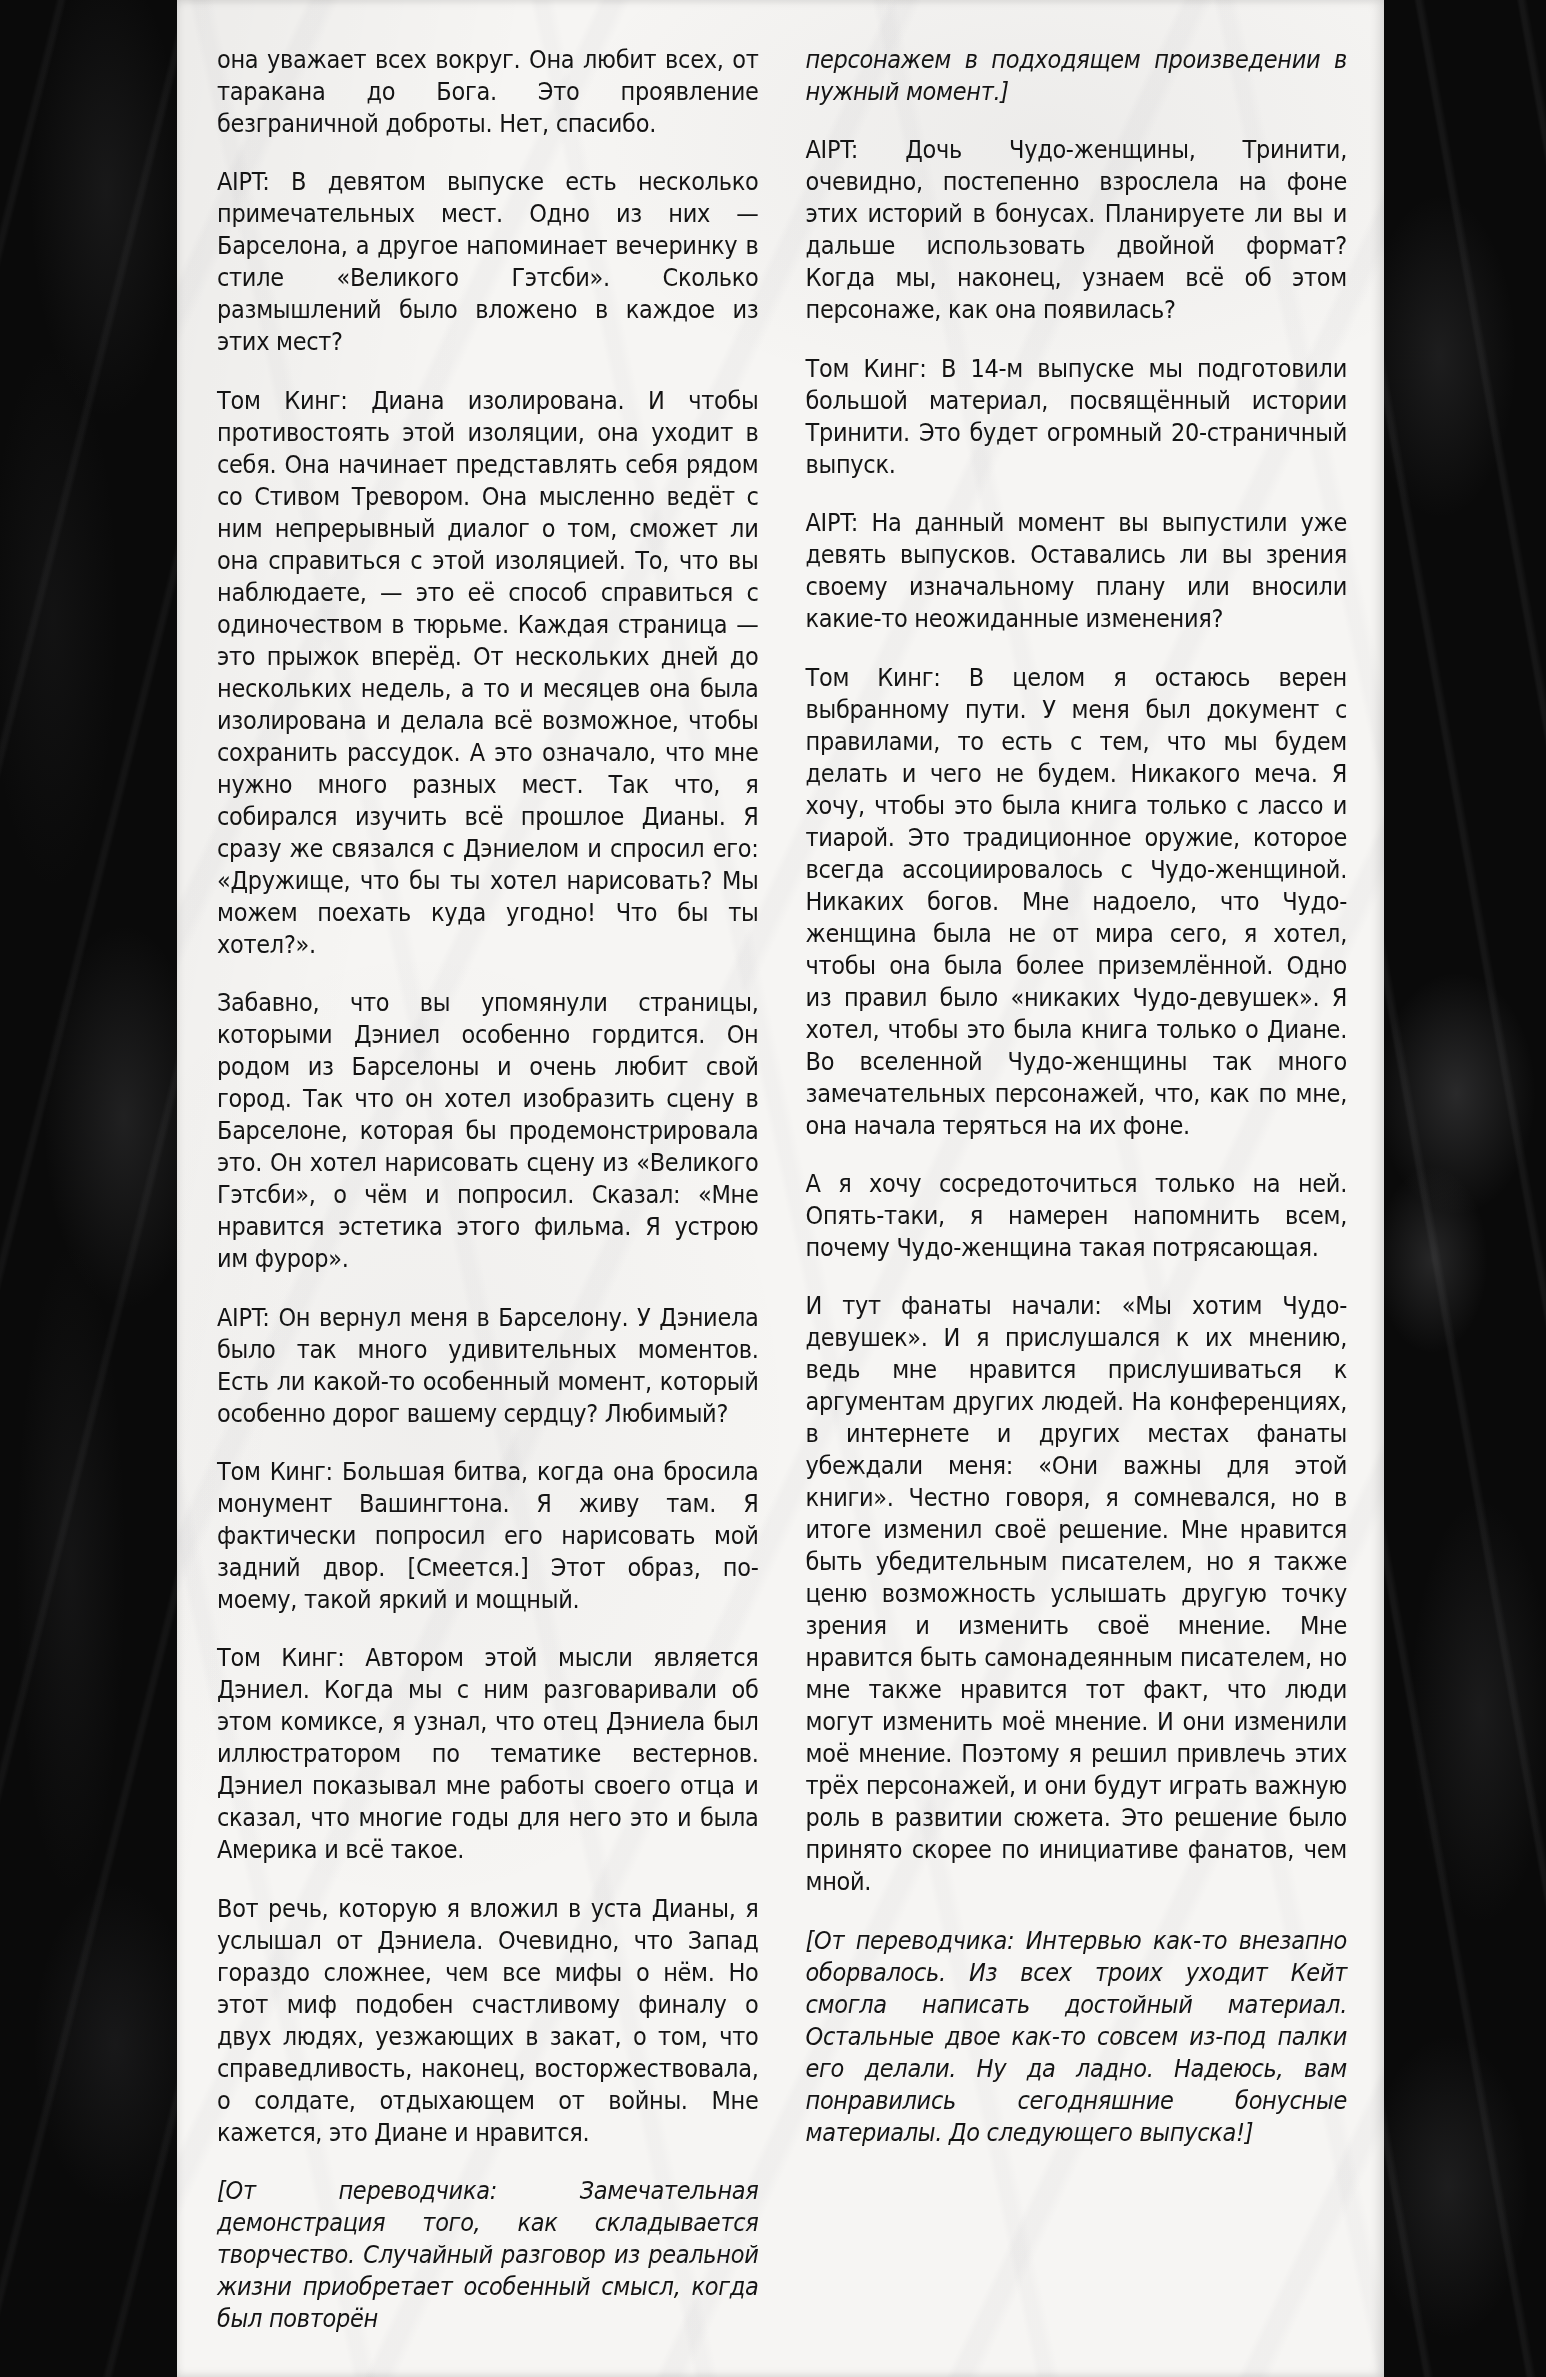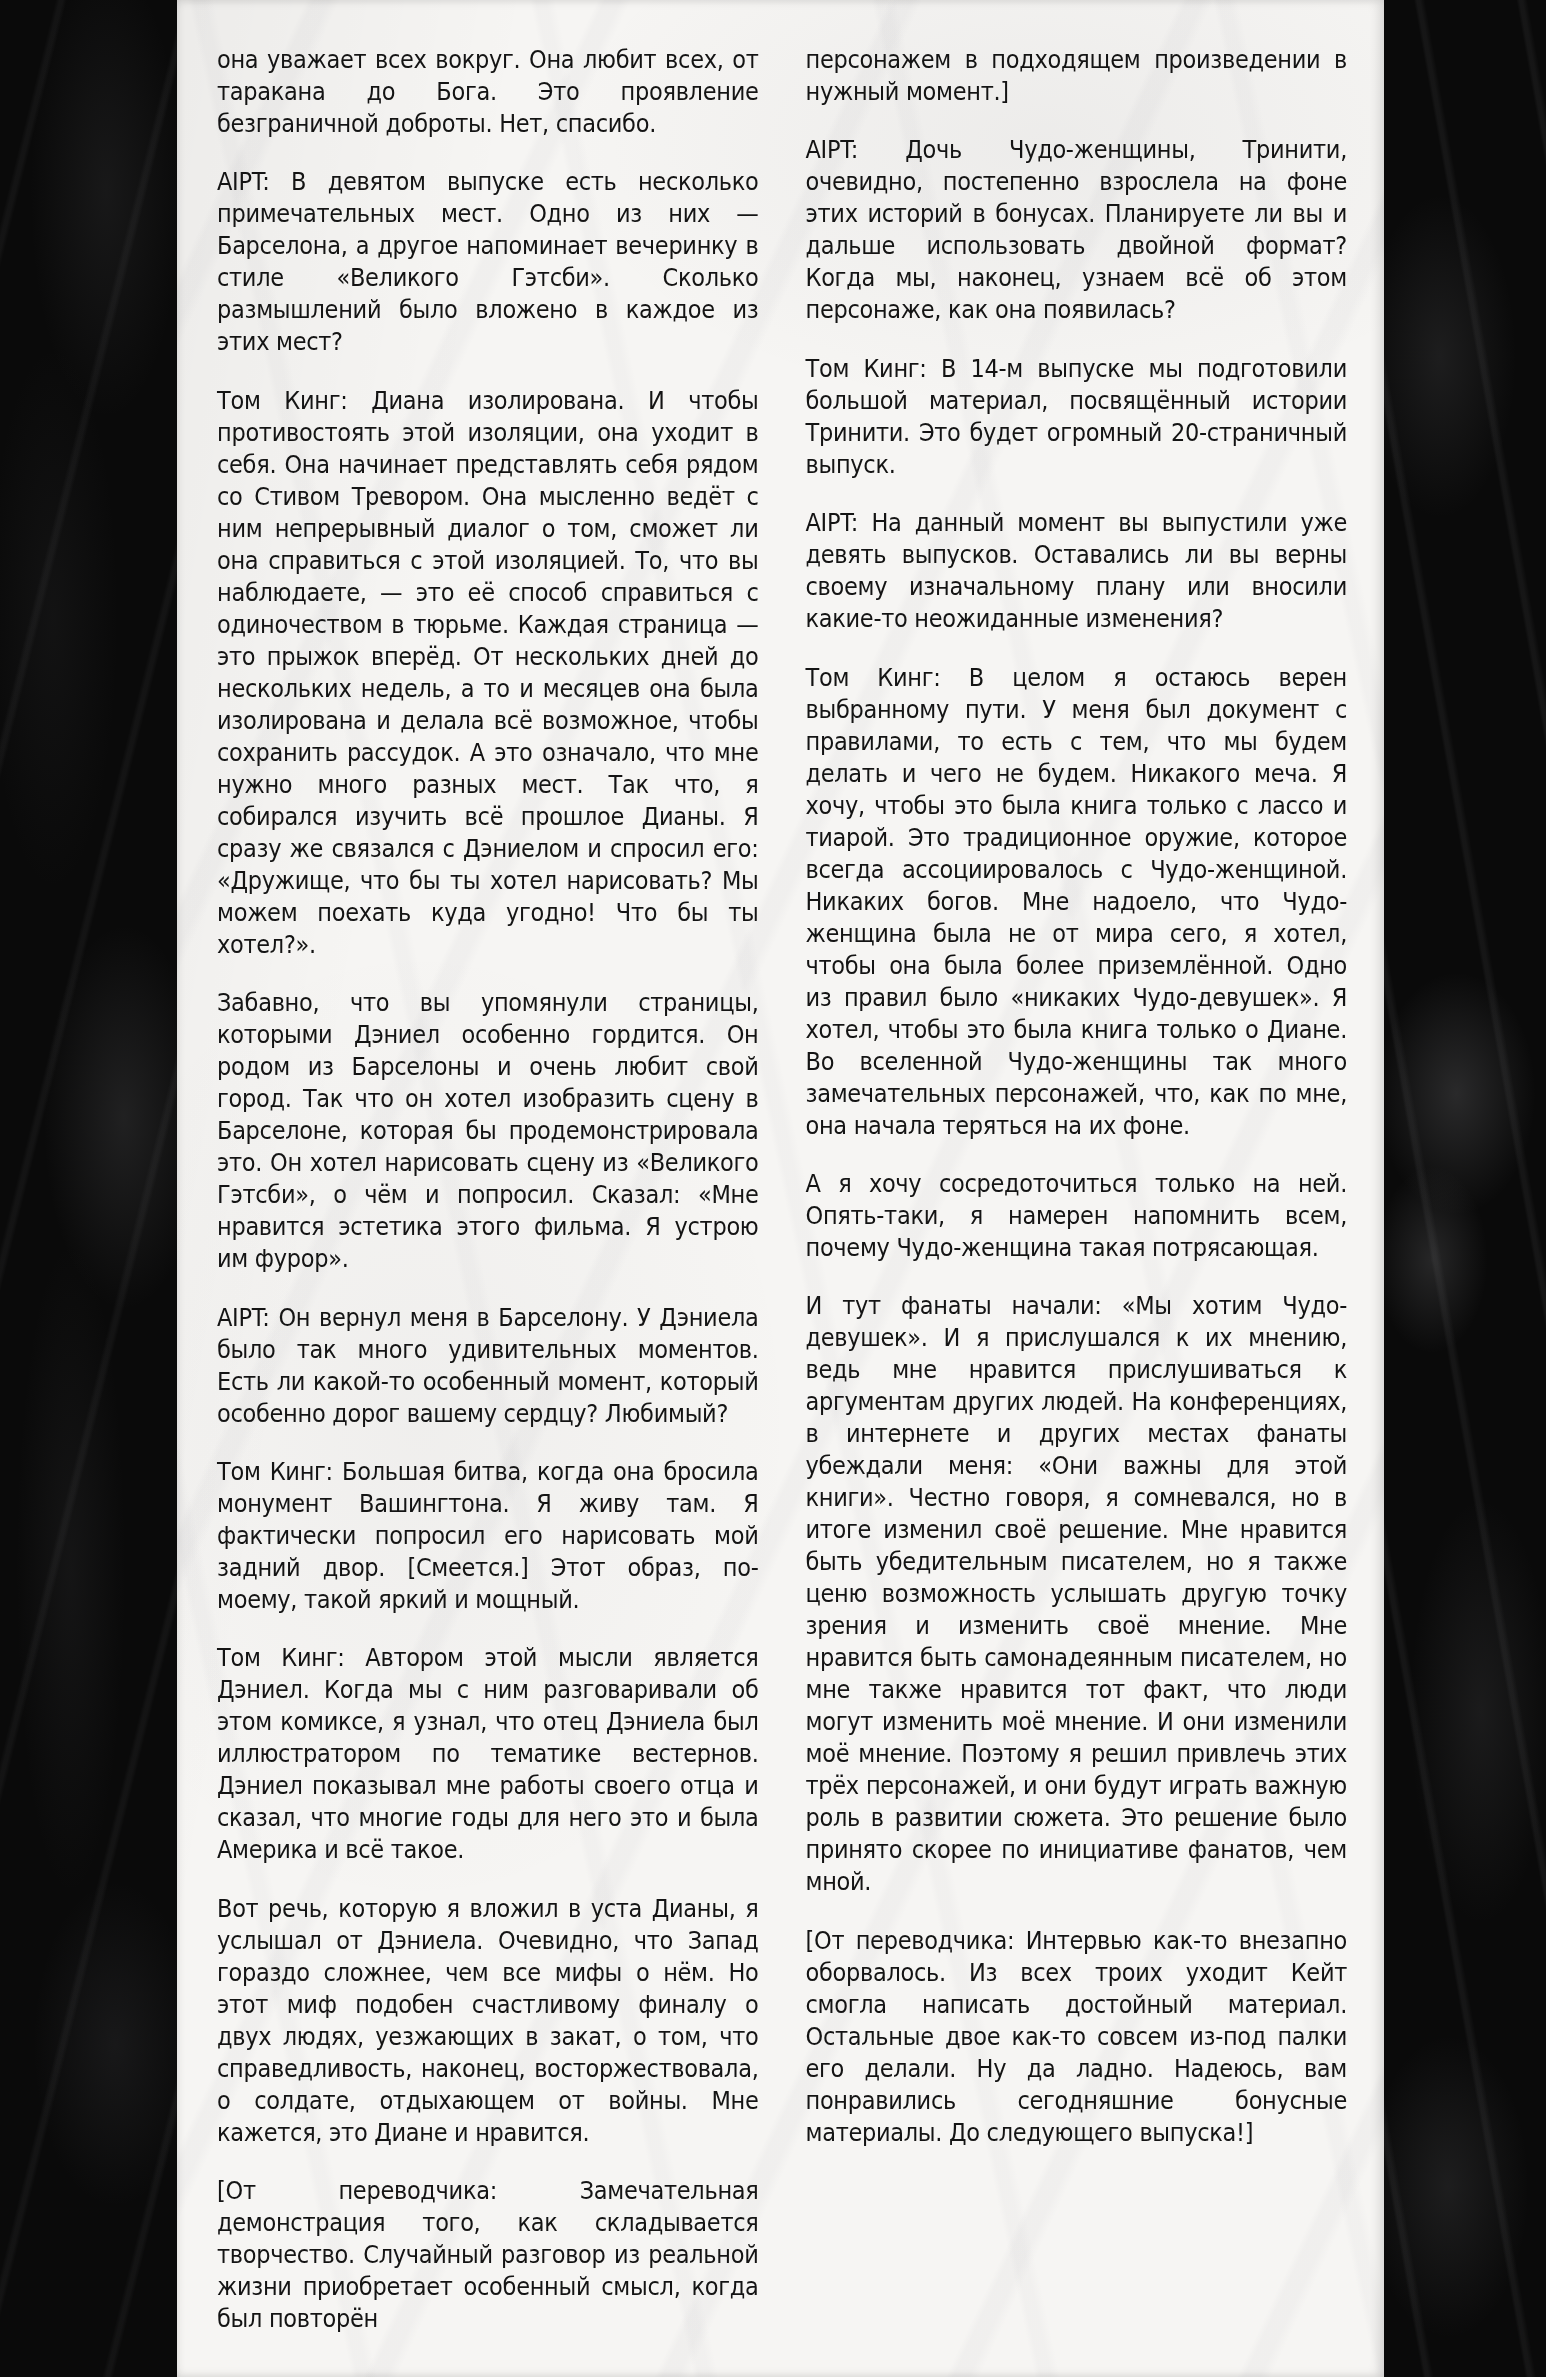--- a/index.html
+++ b/index.html
@@ -56,21 +56,21 @@
   .col p{
     margin:0 0 26.4px 0;
     font-size:25px;
     line-height:32px;
     font-stretch:condensed;
     letter-spacing:-0.3px;
     color:#141414;
     text-align:justify;
   }
   .col p.question{font-weight:400;}
-  .col p.note{}
+  .col p.note{font-style:italic;}
 </style>
 </head>
 <body>
 
 <div id="screen">
   <div id="marble-left" class="marble-edge"></div>
   <div id="marble-right" class="marble-edge"></div>
 
   <div id="comic-page">
     <div id="columns">
@@ -82,21 +82,21 @@
           <p class="question">AIPT: Он вернул меня в Барселону. У Дэниела было так много удивительных моментов. Есть ли какой-то особенный момент, который особенно дорог вашему сердцу? Любимый?</p>
           <p class="body">Том Кинг: Большая битва, когда она бросила монумент Вашингтона. Я живу там. Я фактически попросил его нарисовать мой задний двор. [Смеется.] Этот образ, по-моему, такой яркий и мощный.</p>
           <p class="body">Том Кинг: Автором этой мысли является Дэниел. Когда мы с ним разговаривали об этом комиксе, я узнал, что отец Дэниела был иллюстратором по тематике вестернов. Дэниел показывал мне работы своего отца и сказал, что многие годы для него это и была Америка и всё такое.</p>
           <p class="body">Вот речь, которую я вложил в уста Дианы, я услышал от Дэниела. Очевидно, что Запад гораздо сложнее, чем все мифы о нём. Но этот миф подобен счастливому финалу о двух людях, уезжающих в закат, о том, что справедливость, наконец, восторжествовала, о солдате, отдыхающем от войны. Мне кажется, это Диане и нравится.</p>
           <p class="note">[От переводчика: Замечательная демонстрация того, как складывается творчество. Случайный разговор из реальной жизни приобретает особенный смысл, когда был повторён</p>
         </div>
       <div class="col" id="col-right">
           <p class="note">персонажем в подходящем произведении в нужный момент.]</p>
           <p class="question">AIPT: Дочь Чудо-женщины, Тринити, очевидно, постепенно взрослела на фоне этих историй в бонусах. Планируете ли вы и дальше использовать двойной формат? Когда мы, наконец, узнаем всё об этом персонаже, как она появилась?</p>
           <p class="body">Том Кинг: В 14-м выпуске мы подготовили большой материал, посвящённый истории Тринити. Это будет огромный 20-страничный выпуск.</p>
-          <p class="question">AIPT: На данный момент вы выпустили уже девять выпусков. Оставались ли вы верны своему изначальному плану или вносили какие-то неожиданные изменения?</p>
+          <p class="question">AIPT: На данный момент вы выпустили уже девять выпусков. Оставались ли вы зрения своему изначальному плану или вносили какие-то неожиданные изменения?</p>
           <p class="body">Том Кинг: В целом я остаюсь верен выбранному пути. У меня был документ с правилами, то есть с тем, что мы будем делать и чего не будем. Никакого меча. Я хочу, чтобы это была книга только с лассо и тиарой. Это традиционное оружие, которое всегда ассоциировалось с Чудо-женщиной. Никаких богов. Мне надоело, что Чудо-женщина была не от мира сего, я хотел, чтобы она была более приземлённой. Одно из правил было «никаких Чудо-девушек». Я хотел, чтобы это была книга только о Диане. Во вселенной Чудо-женщины так много замечательных персонажей, что, как по мне, она начала теряться на их фоне.</p>
           <p class="body">А я хочу сосредоточиться только на ней. Опять-таки, я намерен напомнить всем, почему Чудо-женщина такая потрясающая.</p>
           <p class="body">И тут фанаты начали: «Мы хотим Чудо-девушек». И я прислушался к их мнению, ведь мне нравится прислушиваться к аргументам других людей. На конференциях, в интернете и других местах фанаты убеждали меня: «Они важны для этой книги». Честно говоря, я сомневался, но в итоге изменил своё решение. Мне нравится быть убедительным писателем, но я также ценю возможность услышать другую точку зрения и изменить своё мнение. Мне нравится быть самонадеянным писателем, но мне также нравится тот факт, что люди могут изменить моё мнение. И они изменили моё мнение. Поэтому я решил привлечь этих трёх персонажей, и они будут играть важную роль в развитии сюжета. Это решение было принято скорее по инициативе фанатов, чем мной.</p>
           <p class="note">[От переводчика: Интервью как-то внезапно оборвалось. Из всех троих уходит Кейт смогла написать достойный материал. Остальные двое как-то совсем из-под палки его делали. Ну да ладно. Надеюсь, вам понравились сегодняшние бонусные материалы. До следующего выпуска!]</p>
         </div>
     </div>
   </div>
 </div>
 
 

